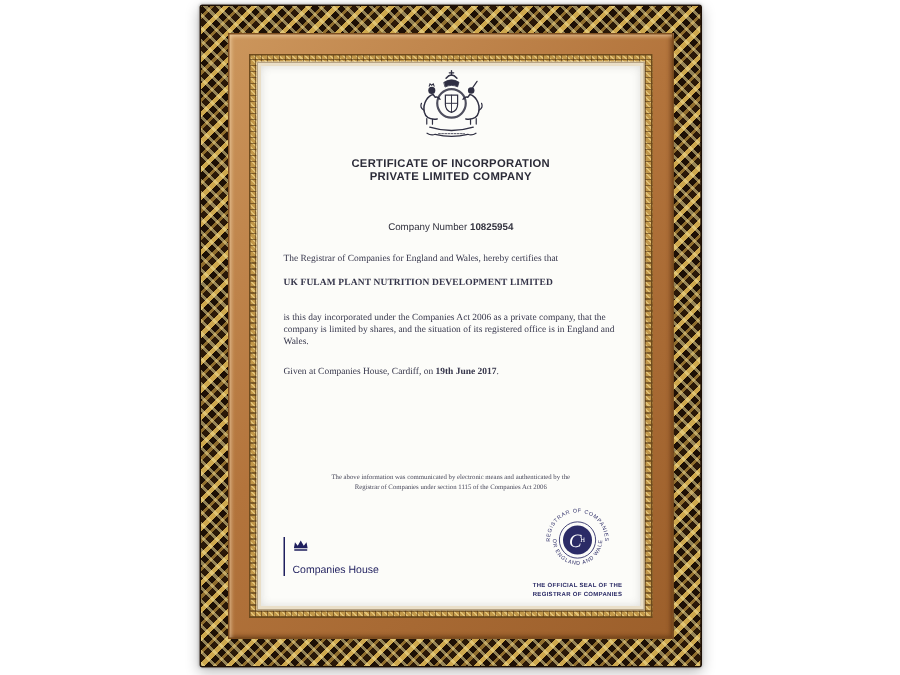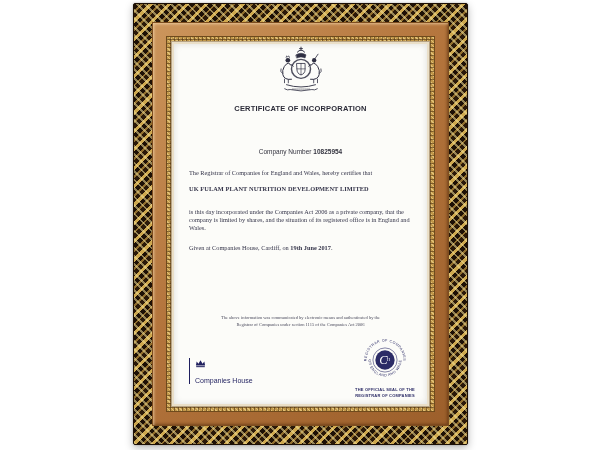--- a/index.html
+++ b/index.html
@@ -88,20 +88,21 @@
           <path d="M47.6 13.4 l3.2 -4.6" stroke-width=".9"></path>
           <path d="M50.2 36.3 v4 M46 36.8 v3.6 M52.5 30 q3 -2 1.6 -5" stroke-width=".9"></path>
           <path d="M16 42.5 q16 5 32 0" stroke-width="1"></path>
           <path d="M14 47 q3 2 6 .8 q12 3 24 0 q3 1.2 6 -.8" stroke-width=".9"></path>
           <path d="M22.5 47.3 h19" stroke-width=".7" stroke-dasharray="1.3 1" opacity=".85"></path>
         </svg>
       </span>
 
       <div class="title">
         <div>CERTIFICATE OF INCORPORATION</div>
+        <div>PRIVATE LIMITED COMPANY</div>
       </div>
 
       <div class="cnum">
         <span>Company Number </span><span class="num">10825954</span>
       </div>
 
       <div class="bodyline registrar">The Registrar of Companies for England and Wales, hereby certifies that</div>
       <div class="bodyline cname">UK FULAM PLANT NUTRITION DEVELOPMENT LIMITED</div>
       <div class="bodyline para">is this day incorporated under the Companies Act 2006 as a private company, that the company is limited by shares, and the situation of its registered office is in England and Wales.</div>
 

